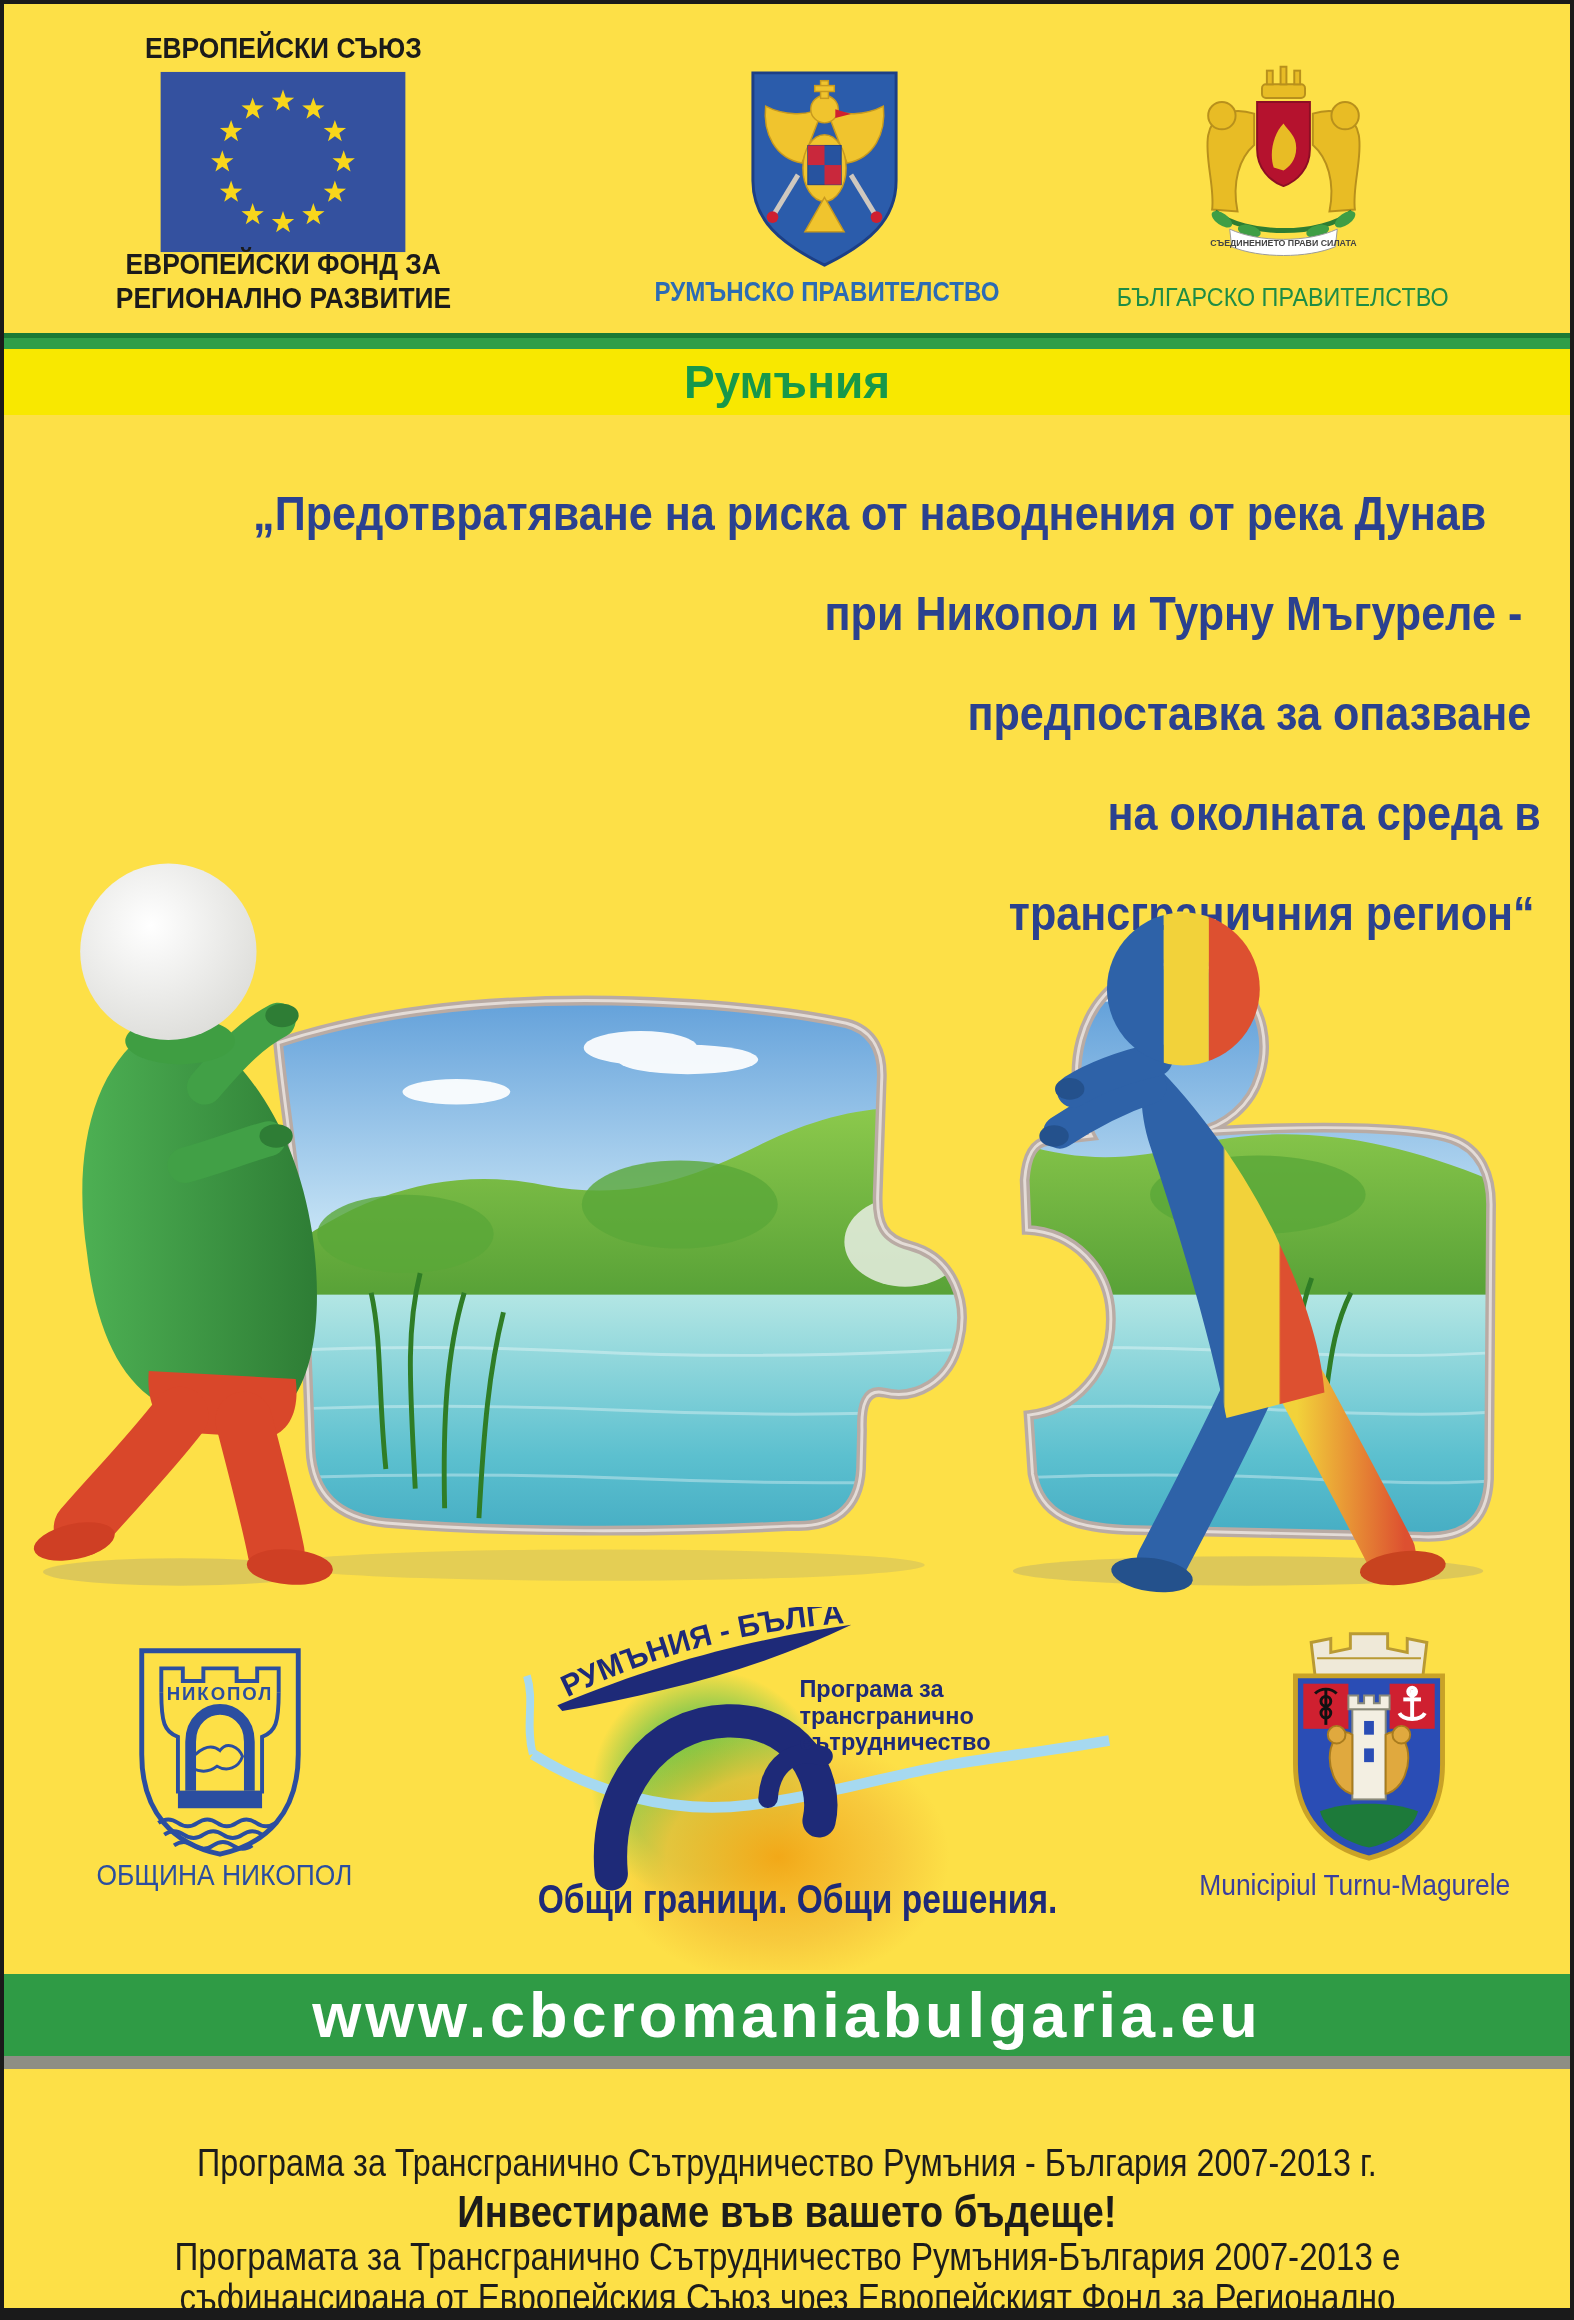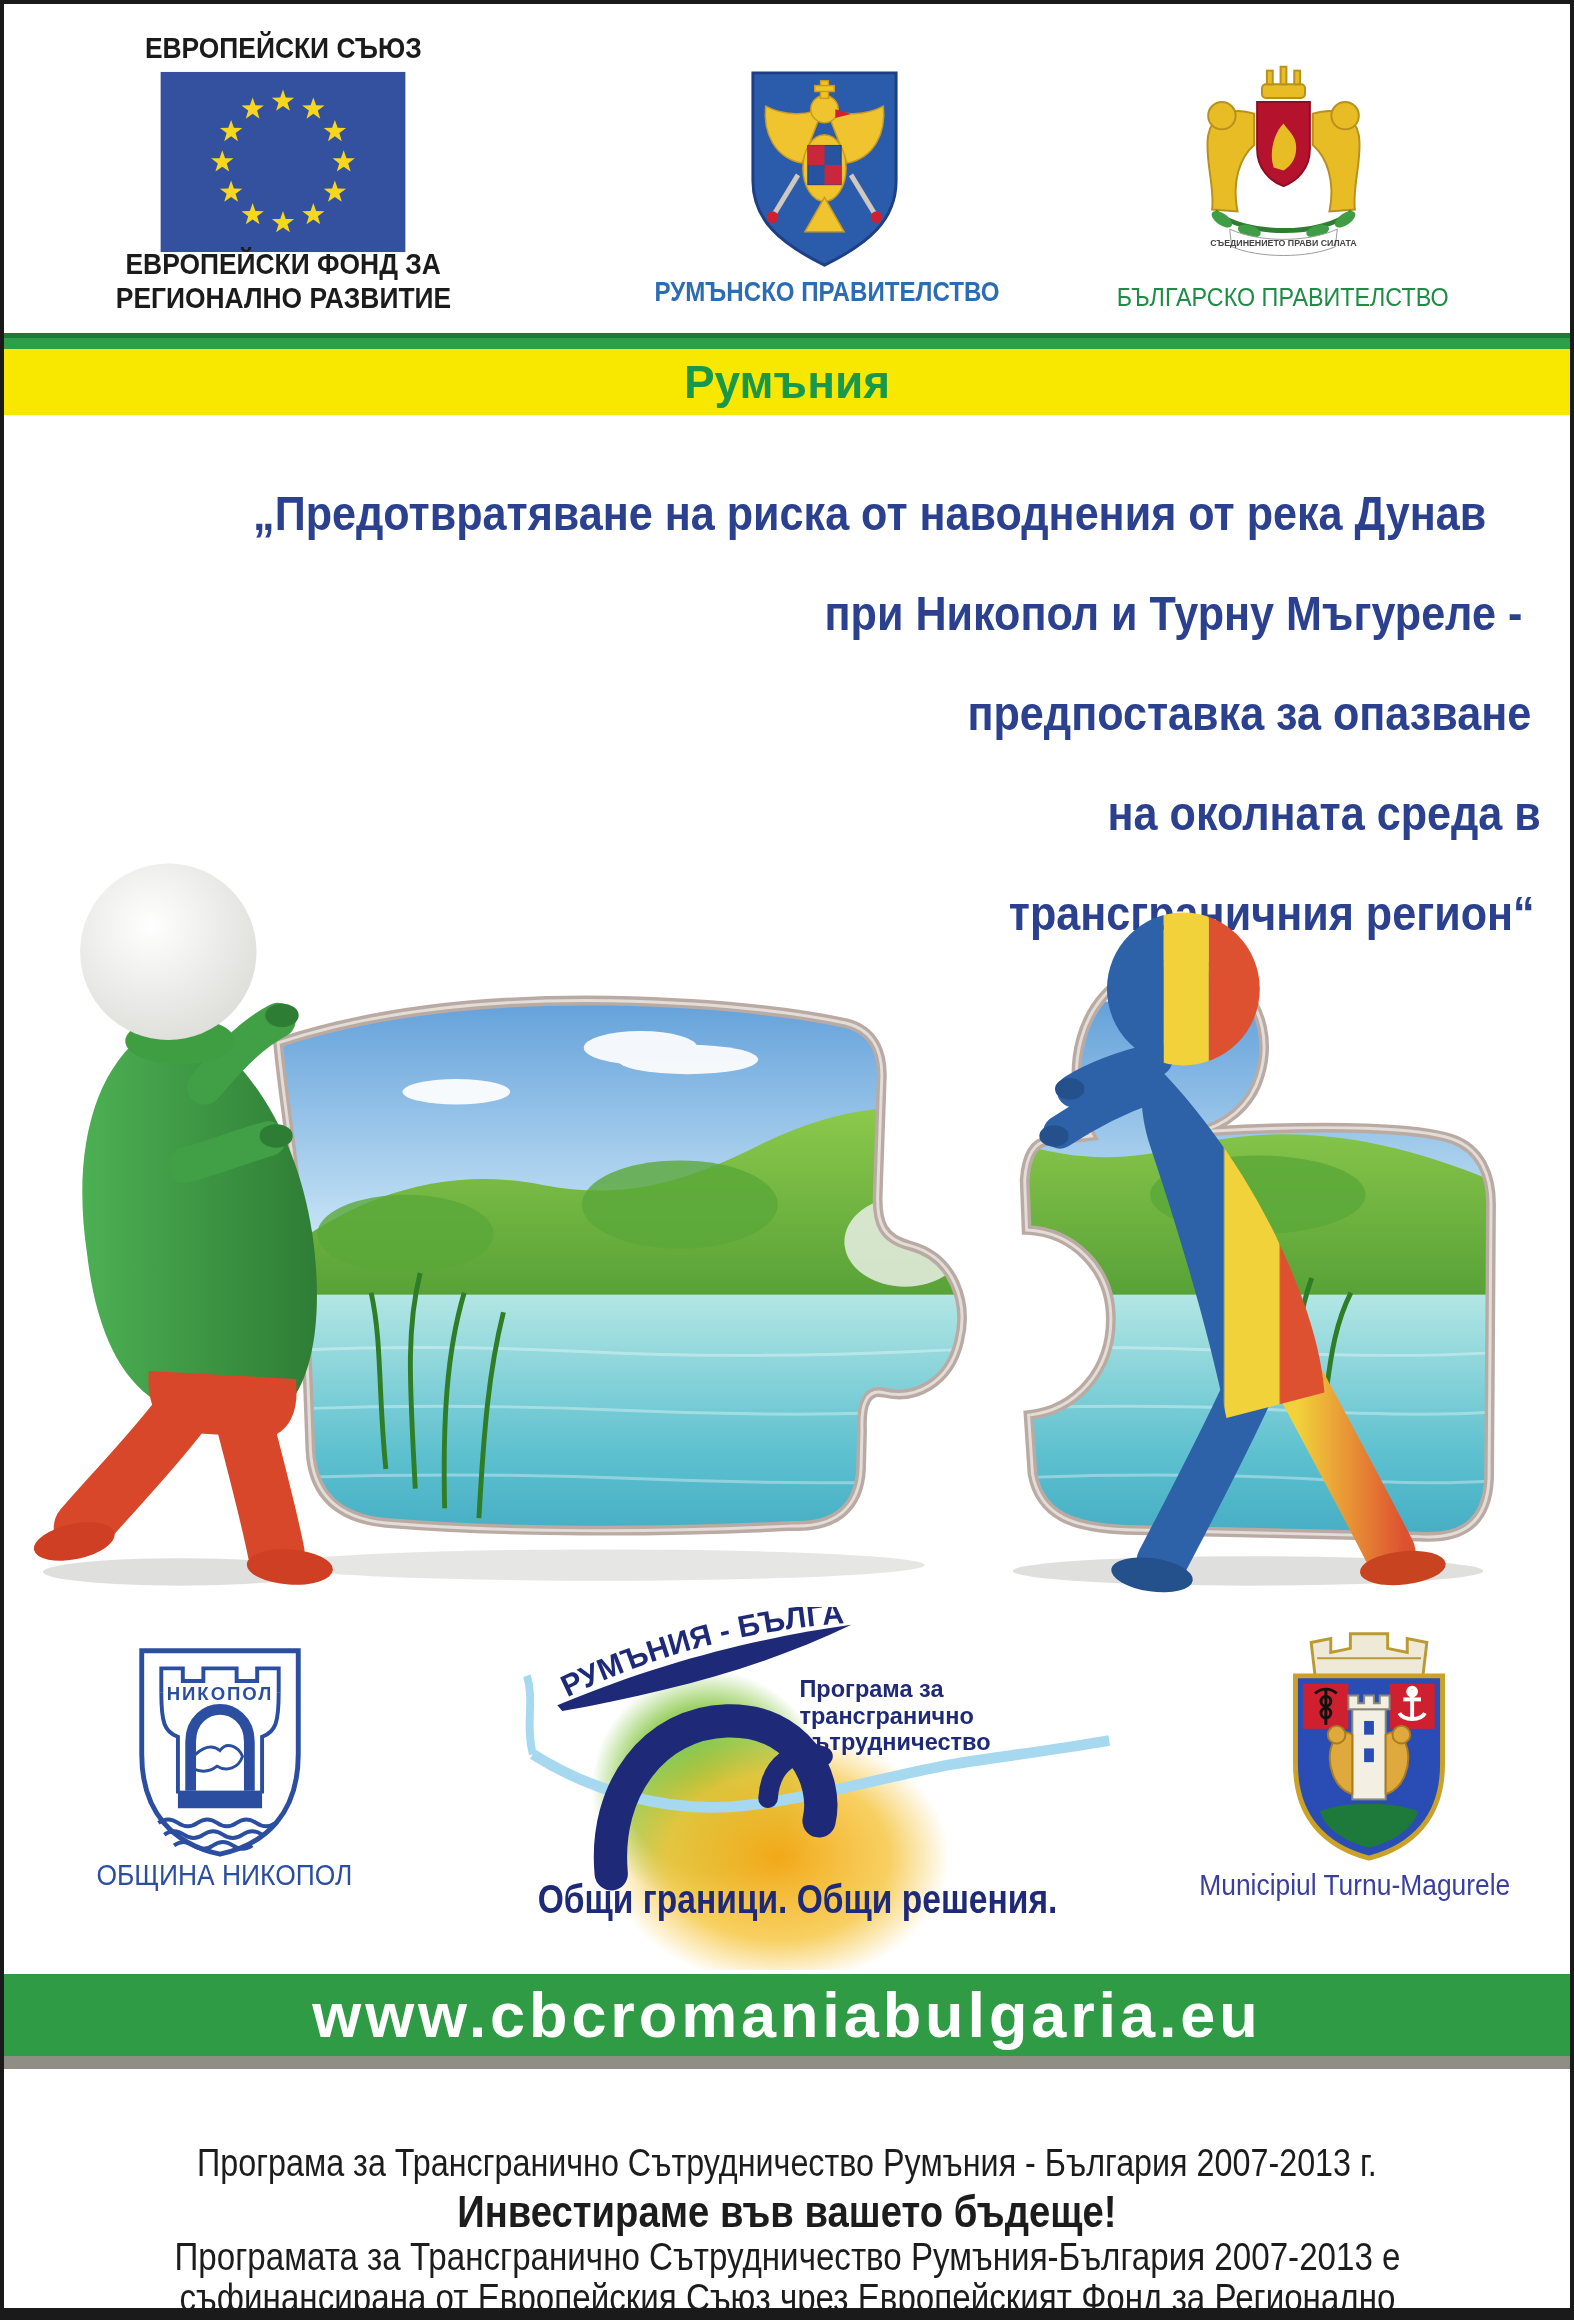--- a/index.html
+++ b/index.html
@@ -1,16 +1,16 @@
 <!DOCTYPE html>
 <html><head>
 <meta charset="utf-8">
 <style>
   html,body{margin:0;padding:0;background:#666;}
-  .page{position:relative;width:1574px;height:2321px;background:#ffffff;margin:0 auto;
+  .page{position:relative;width:1574px;height:2321px;background:#fde047;margin:0 auto;
         border-top:4.9px solid #1a1a1a;border-left:4.9px solid #1a1a1a;border-right:4.9px solid #1a1a1a;
         border-bottom:13.7px solid #1a1a1a;box-sizing:border-box;overflow:hidden;
         font-family:"Liberation Sans", sans-serif;}
   .abs{position:absolute;}
   .cx{display:inline-block;transform:scaleX(.88);transform-origin:center;white-space:nowrap;}
   .cx80{display:inline-block;transform:scaleX(.85);transform-origin:center;white-space:nowrap;}
 
   .eu-title{top:27.4px;left:59px;width:441px;text-align:center;font-size:30px;font-weight:bold;color:#1b1b1b;}
   .eu-sub{top:243px;left:59px;width:441px;text-align:center;font-size:30px;font-weight:bold;color:#1b1b1b;line-height:34px;}
   .gov-ro{top:272px;left:578px;width:490px;text-align:center;font-size:27.4px;font-weight:bold;color:#2c6cb4;}

